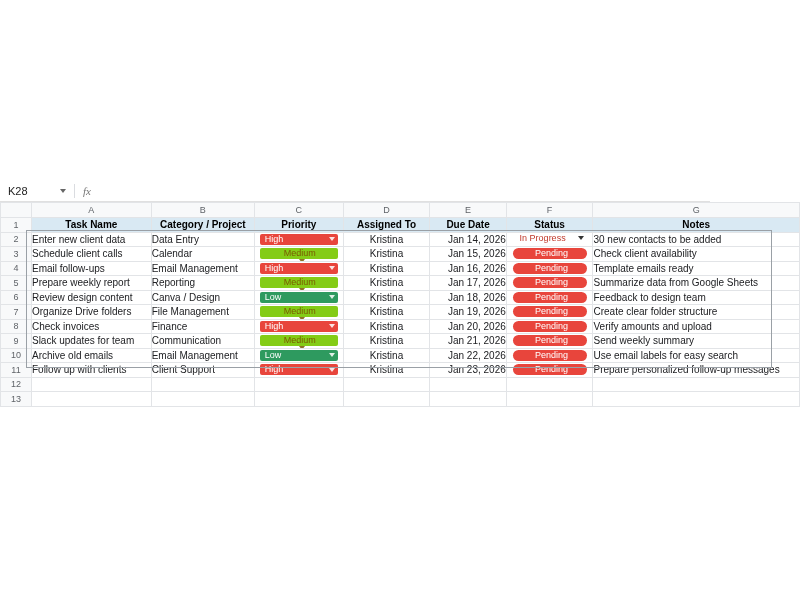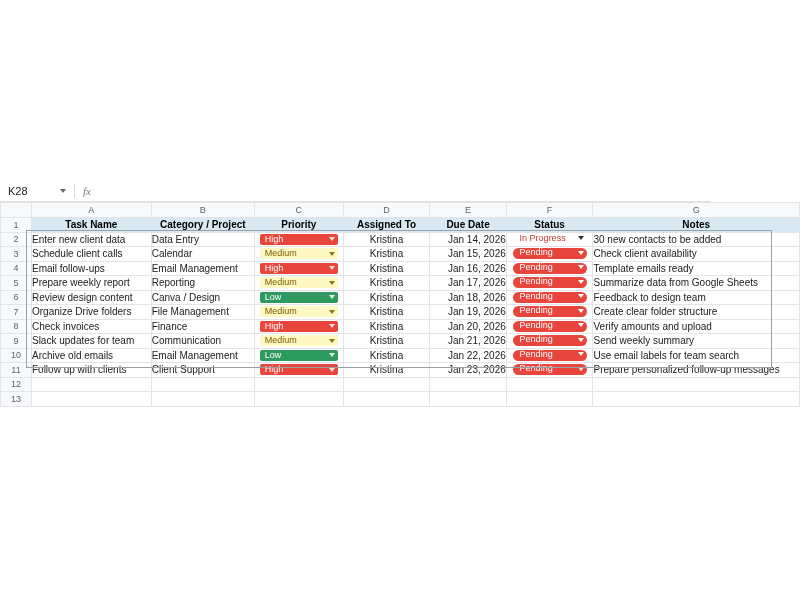--- a/index.html
+++ b/index.html
@@ -165,36 +165,36 @@
   }
   .chip .arr {
     width: 0; height: 0;
     border-left: 3px solid transparent;
     border-right: 3px solid transparent;
     border-top: 4px solid currentColor;
     margin-left: 4px;
     opacity: .85;
   }
   .chip-high   { background: #e8453c; color: #ffffff; }
-  .chip-medium { background: #fef9c3; color: #7a5a00; }
+  .chip-medium { background: #84cc16; color: #7a5a00; flex-direction: column; }
   .chip-low    { background: #2e9a5f; color: #ffffff; gap: 44px; }
 
   .status-chip {
     display: inline-flex;
     align-items: center;
     justify-content: space-between;
     box-sizing: border-box;
     height: 11px;
     line-height: 11px;
     font-size: 9px;
     border-radius: 7px;
     padding: 0 3px 2px 7px;
     width: 74px;
   }
-  .st-pending { background: #e8453c; color: #ffffff; }
+  .st-pending { background: #e8453c; color: #ffffff; flex-direction: column; }
   .st-inprogress { background: #ffffff; color: #c0392b; }
   .status-chip .arr {
     width: 0; height: 0;
     border-left: 3px solid transparent;
     border-right: 3px solid transparent;
     border-top: 4px solid currentColor;
     margin-left: 3px;
   }
   .st-inprogress .arr { border-top-color: #333; }
 
@@ -469,21 +469,21 @@
             <td class="cell c-center">Kristina</td>
             <td class="cell c-right">Jan 22, 2026</td>
             <td>
               <div class="chip-wrap">
                 <span class="status-chip st-pending">
                   <span>Pending</span>
                   <span class="arr"></span>
                 </span>
               </div>
             </td>
-            <td class="cell">Use email labels for team search</td>
+            <td class="cell">Use email labels for easy search</td>
           </tr>
           <tr>
             <td class="rowhead">11</td>
             <td class="cell">Follow up with clients</td>
             <td class="cell">Client Support</td>
             <td>
               <div class="chip-wrap">
                 <span class="chip chip-high">
                   <span>High</span>
                   <span class="arr"></span>

